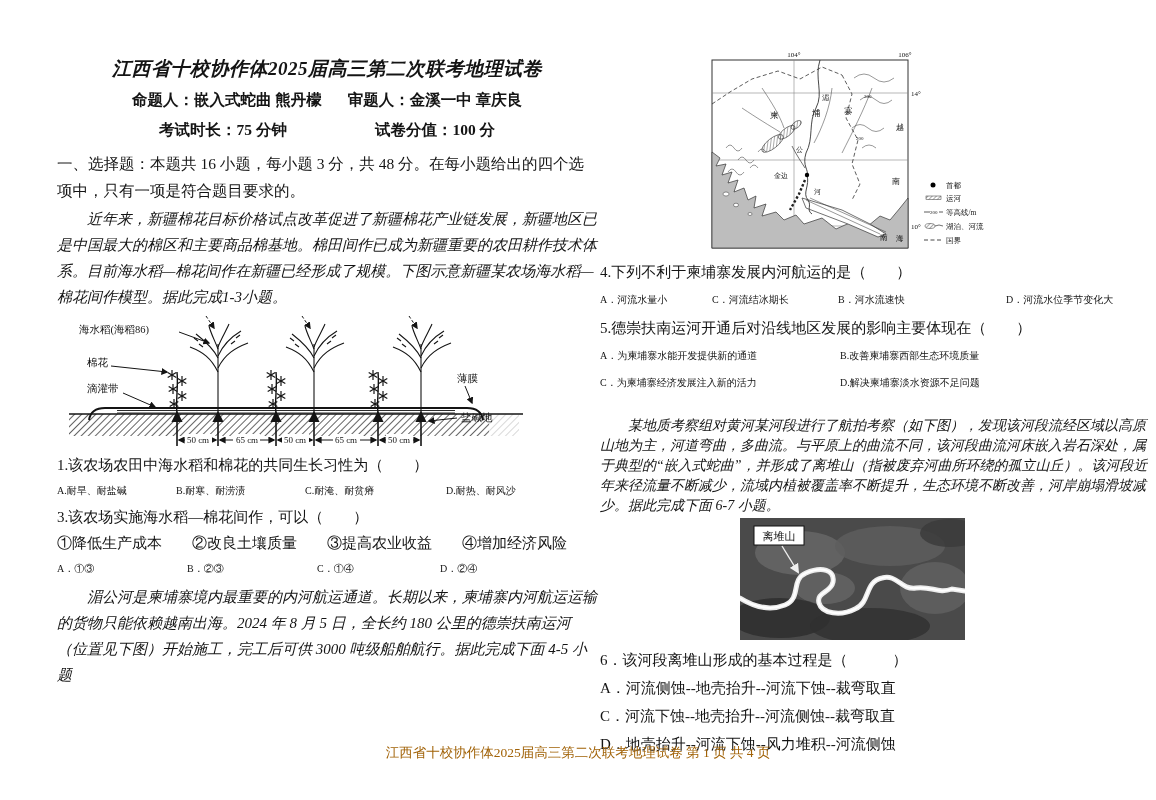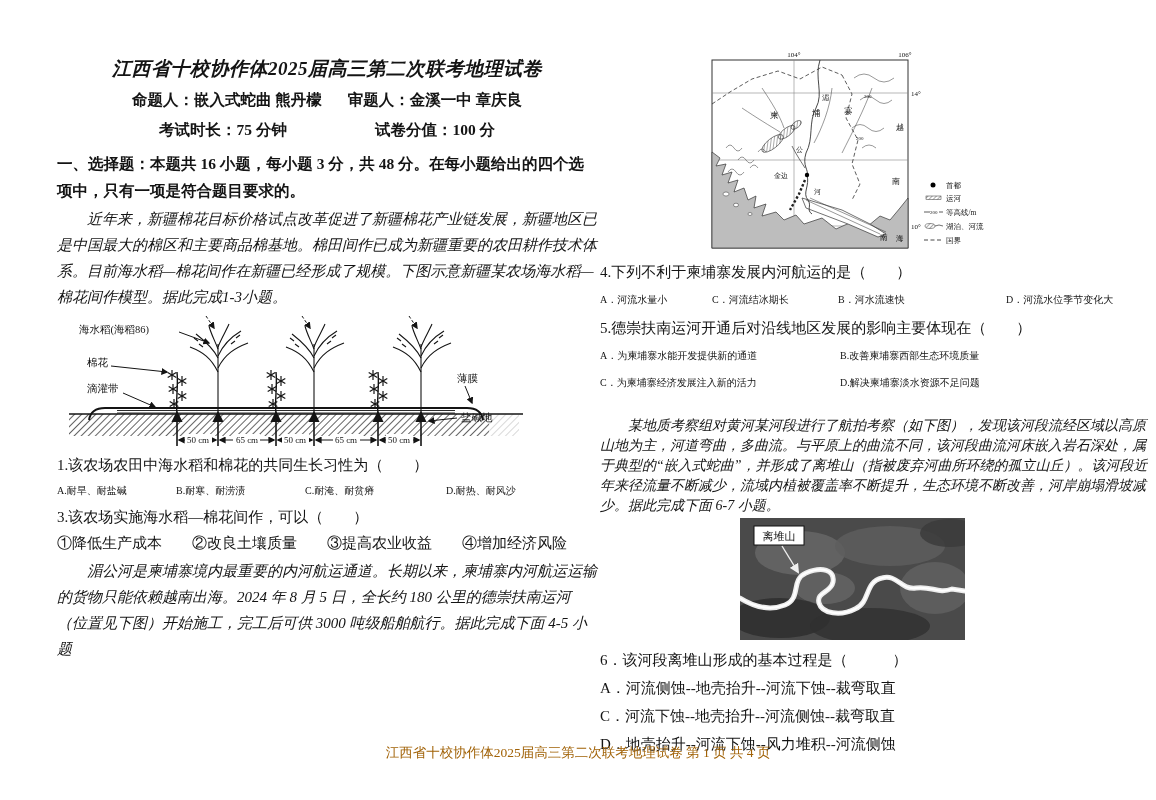--- a/index.html
+++ b/index.html
@@ -8,21 +8,21 @@
     font-family:"Liberation Serif","DejaVu Serif",serif;color:#141414;
     -webkit-font-smoothing:antialiased;
   }
   .col{position:absolute;}
   .col-left{left:57px;top:54px;width:540px;}
   .col-right{left:600px;top:48px;width:556px;}
   .title{font-size:19px;font-weight:bold;text-align:center;margin:2px 0 8px 0;letter-spacing:.5px;font-style:italic;}
   .meta{font-size:15.5px;font-weight:bold;text-align:center;margin:0 0 9px 0;}
   .meta .gap-s{display:inline-block;width:26px;}
   .meta .gap-l{display:inline-block;width:88px;}
-  .sec-head{font-size:15.5px;font-weight:bold;line-height:27px;margin:2px 0 2px 0;}
+  .sec-head{font-size:15.5px;font-weight:normal;line-height:27px;margin:2px 0 2px 0;}
   .kai{font-style:italic;}
   .passage{font-size:15px;line-height:26px;text-indent:2em;margin:2px 0;}
   .passage-r{font-size:14px;line-height:20px;text-indent:2em;margin:20px 0 2px 0;}
   .qstem{font-size:15px;line-height:26px;margin:0;}
   .optrow{display:grid;font-size:10px;line-height:26px;}
   .g1{grid-template-columns:119px 129px 141px auto;}
   .g2{grid-template-columns:119px 129px 150px auto;}
   .g3{grid-template-columns:130px 130px 123px auto;}
   .g4{grid-template-columns:112px 126px 168px auto;}
   .g5{grid-template-columns:240px auto;}
@@ -155,20 +155,26 @@
       <span>B.耐寒、耐涝渍</span>
       <span>C.耐淹、耐贫瘠</span>
       <span>D.耐热、耐风沙</span>
     </div>
   </div>
 
 
   <div>
     <p class="qstem">3.该农场实施海水稻—棉花间作，可以（　　）</p>
     <p class="subline">①降低生产成本　　②改良土壤质量　　③提高农业收益　　④增加经济风险</p>
+    <div class="optrow g3">
+      <span>A．①③</span>
+      <span>B．②③</span>
+      <span>C．①④</span>
+      <span>D．②④</span>
+    </div>
   </div>
 
   <p class="passage kai">湄公河是柬埔寨境内最重要的内河航运通道。长期以来，柬埔寨内河航运运输的货物只能依赖越南出海。2024 年 8 月 5 日，全长约 180 公里的德崇扶南运河（位置见下图）开始施工，完工后可供 3000 吨级船舶航行。据此完成下面 4-5 小题</p>
 </div>
 
 <div class="col col-right">
 
   <svg class="map-svg" width="330" height="206" viewBox="0 0 330 206">
     <defs>
       <pattern id="m-hatch" width="3" height="3" patternUnits="userSpaceOnUse" patternTransform="rotate(45)">

